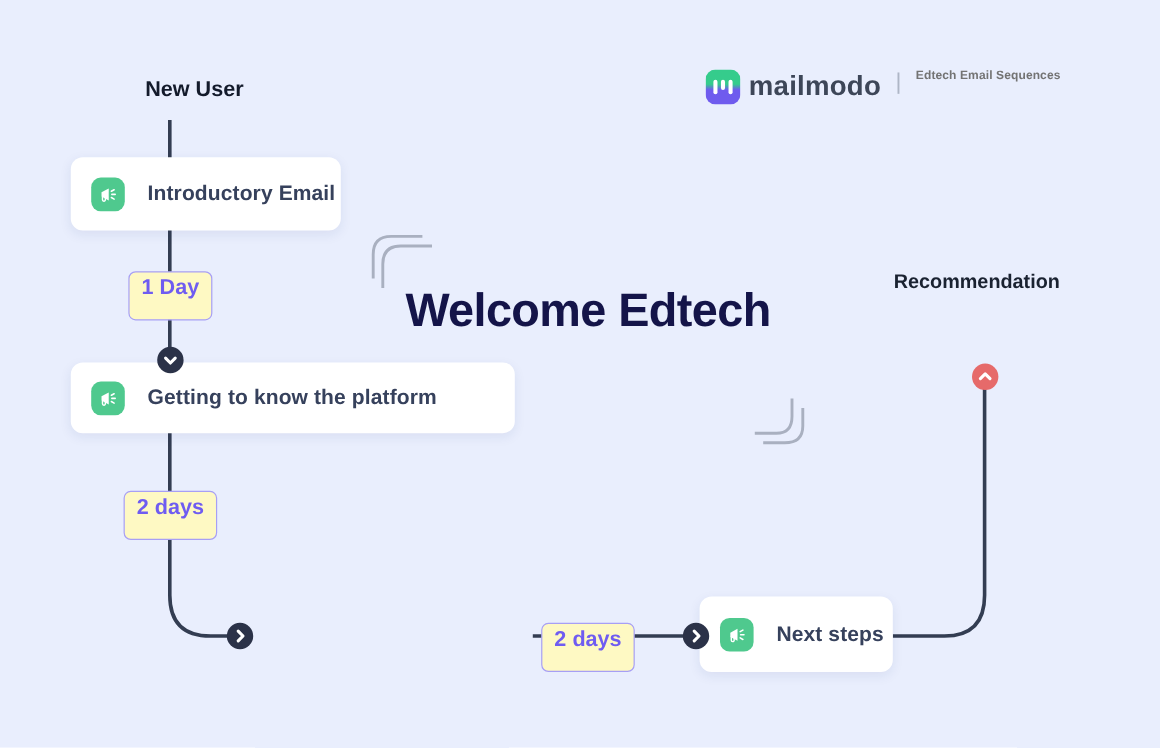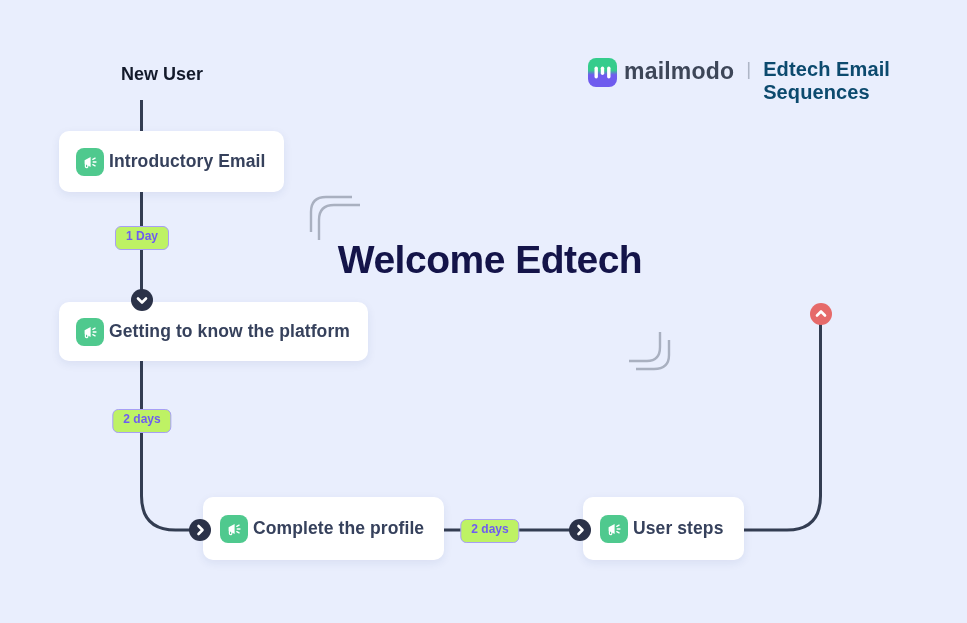--- a/index.html
+++ b/index.html
@@ -11,32 +11,32 @@
   *{margin:0;padding:0;box-sizing:border-box;}
   html,body{width:967px;height:623px;}
   body{font-family:"Liberation Sans","DejaVu Sans",sans-serif;}
   .stage{position:relative;width:967px;height:623px;background:var(--background);overflow:hidden;}
   .connectors{position:absolute;inset:0;z-index:1;}
   .conn{stroke:var(--connector);stroke-width:3;fill:none;}
   .decor{stroke:var(--decor-gray);stroke-width:2.4;fill:none;}
 
   .card{position:absolute;z-index:2;background:var(--card);border-radius:10px;
         box-shadow:0 3px 10px rgba(30,48,110,0.08);display:flex;align-items:center;
-        padding-left:17px;gap:5px;}
+        padding-left:17px;gap:19px;}
   .card .label{font-size:17.5px;font-weight:700;color:var(--text-slate);letter-spacing:.1px;}
   .node-icon{width:28px;height:28px;border-radius:8px;background:var(--node-icon-green);
         display:flex;align-items:center;justify-content:center;flex:0 0 auto;}
   .c1{left:59px;top:131px;width:225px;height:61px;}
-  .c2{left:59px;top:302px;width:309px;height:59px;}
+  .c2{left:59px;top:302px;width:370px;height:59px;}
   .c3{left:203px;top:497px;width:241px;height:63px;}
   .c4{left:583px;top:497px;width:161px;height:63px;}
 
-  .badge{position:absolute;z-index:3;transform:translateX(-50%);background:#bef264;
-        border:1.5px solid var(--badge-border);border-radius:6px;padding:2px 10px 6px;
-        font-size:12px;font-weight:700;color:var(--badge-purple);white-space:nowrap;}
+  .badge{position:absolute;z-index:3;transform:translateX(-50%);background:#fef9c3;
+        border:1.5px solid var(--badge-border);border-radius:6px;padding:2px 10px 16px;
+        font-size:18px;font-weight:700;color:var(--badge-purple);white-space:nowrap;}
   .b1{left:142px;top:226px;}
   .b2{left:142px;top:409px;}
   .b3{left:490px;top:519px;}
 
   .marker{position:absolute;z-index:4;width:22px;height:22px;border-radius:50%;
         transform:translate(-50%,-50%);display:flex;align-items:center;justify-content:center;
         background:var(--marker-dark);}
   .marker.red{background:var(--exit-red);}
   .m1{left:141.5px;top:300px;}
   .m2{left:200px;top:530px;}
@@ -49,21 +49,21 @@
         font-weight:700;color:#131A2B;}
   .page-title{position:absolute;z-index:2;left:490px;top:238px;transform:translateX(-50%);
         font-size:39px;font-weight:700;color:var(--title-navy);letter-spacing:-.5px;white-space:nowrap;}
   .exit-label{position:absolute;z-index:2;left:814px;top:224px;transform:translateX(-50%);
         text-align:center;font-size:16.5px;font-weight:700;color:#1A2231;line-height:22px;white-space:nowrap;}
 
   .header{position:absolute;z-index:2;left:588px;top:58px;display:flex;align-items:flex-start;}
   .brand-logo{width:29px;height:29px;flex:0 0 auto;}
   .brand-name{margin-left:7px;font-size:23px;font-weight:600;color:#3D4658;letter-spacing:.2px;}
   .header-divider{margin:0 12px;font-size:19px;font-weight:400;color:#AEB6C6;}
-  .header-subtitle{font-size:20px;font-weight:800;color:#0c4a6e;letter-spacing:.1px;}
+  .header-subtitle{font-size:10px;font-weight:800;color:#737373;letter-spacing:.1px;}
 </style>
 </head>
 <body>
 
 <div class="stage">
 
   <svg class="connectors" width="967" height="623" viewBox="0 0 967 623">
     <path class="conn" d="M141.5 100 V496 Q141.5 530 175.5 530 H191"></path>
     <path class="conn" d="M444 530 H571"></path>
     <path class="conn" d="M744 530 H787 Q820.5 530 820.5 496 V324"></path>
@@ -91,20 +91,21 @@
       <rect x="19.1" y="8.5" width="3.4" height="12" rx="1.7" fill="#fff"></rect>
     </svg>
     <span class="brand-name">mailmodo</span>
     <span class="header-divider">|</span>
     <span class="header-subtitle">Edtech Email Sequences</span>
   </div>
 
   <div class="page-title">Welcome Edtech</div>
 
   <div class="exit-label">
+    <span style="display:block">Recommendation</span>
   </div>
 
   <div class="card c1">
     <span class="node-icon">
       <svg width="16" height="16" viewBox="0 0 16 16">
         <path d="M2.6 6.2 L8.6 3 V13 L2.6 9.8 Z" fill="#fff"></path>
         <path d="M3.4 9.9 v2.6 a1.2 1.2 0 0 0 2.4 0 v-1.6" fill="none" stroke="#fff" stroke-width="1.2" stroke-linecap="round"></path>
         <path d="M10.8 5.4 L13.1 4.1 M11.2 8 H14 M10.8 10.6 L13.1 11.9" stroke="#fff" stroke-width="1.3" stroke-linecap="round"></path>
       </svg>
     </span>
@@ -115,40 +116,30 @@
     <span class="node-icon">
       <svg width="16" height="16" viewBox="0 0 16 16">
         <path d="M2.6 6.2 L8.6 3 V13 L2.6 9.8 Z" fill="#fff"></path>
         <path d="M3.4 9.9 v2.6 a1.2 1.2 0 0 0 2.4 0 v-1.6" fill="none" stroke="#fff" stroke-width="1.2" stroke-linecap="round"></path>
         <path d="M10.8 5.4 L13.1 4.1 M11.2 8 H14 M10.8 10.6 L13.1 11.9" stroke="#fff" stroke-width="1.3" stroke-linecap="round"></path>
       </svg>
     </span>
     <span class="label">Getting to know the platform</span>
   </div>
 
-  <div class="card c3">
-    <span class="node-icon">
-      <svg width="16" height="16" viewBox="0 0 16 16">
-        <path d="M2.6 6.2 L8.6 3 V13 L2.6 9.8 Z" fill="#fff"></path>
-        <path d="M3.4 9.9 v2.6 a1.2 1.2 0 0 0 2.4 0 v-1.6" fill="none" stroke="#fff" stroke-width="1.2" stroke-linecap="round"></path>
-        <path d="M10.8 5.4 L13.1 4.1 M11.2 8 H14 M10.8 10.6 L13.1 11.9" stroke="#fff" stroke-width="1.3" stroke-linecap="round"></path>
-      </svg>
-    </span>
-    <span class="label">Complete the profile</span>
-  </div>
 
   <div class="card c4">
     <span class="node-icon">
       <svg width="16" height="16" viewBox="0 0 16 16">
         <path d="M2.6 6.2 L8.6 3 V13 L2.6 9.8 Z" fill="#fff"></path>
         <path d="M3.4 9.9 v2.6 a1.2 1.2 0 0 0 2.4 0 v-1.6" fill="none" stroke="#fff" stroke-width="1.2" stroke-linecap="round"></path>
         <path d="M10.8 5.4 L13.1 4.1 M11.2 8 H14 M10.8 10.6 L13.1 11.9" stroke="#fff" stroke-width="1.3" stroke-linecap="round"></path>
       </svg>
     </span>
-    <span class="label">User steps</span>
+    <span class="label">Next steps</span>
   </div>
 
   <div class="badge b1">1 Day</div>
   <div class="badge b2">2 days</div>
   <div class="badge b3">2 days</div>
 
   <div class="marker m1">
     <svg width="22" height="22" viewBox="0 0 22 22">
         <polyline class="chev" points="7,9.5 11,13.5 15,9.5"></polyline>
       </svg>

